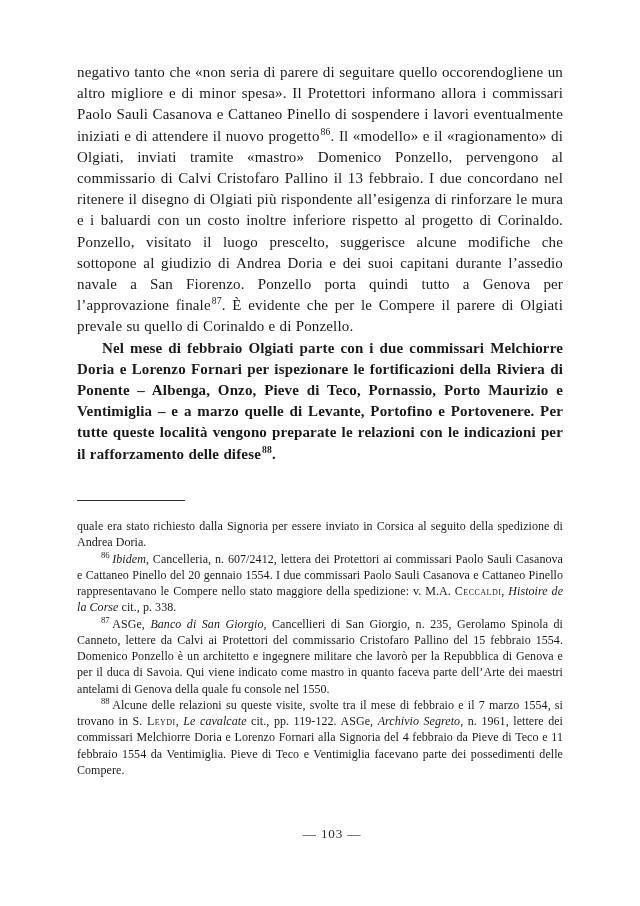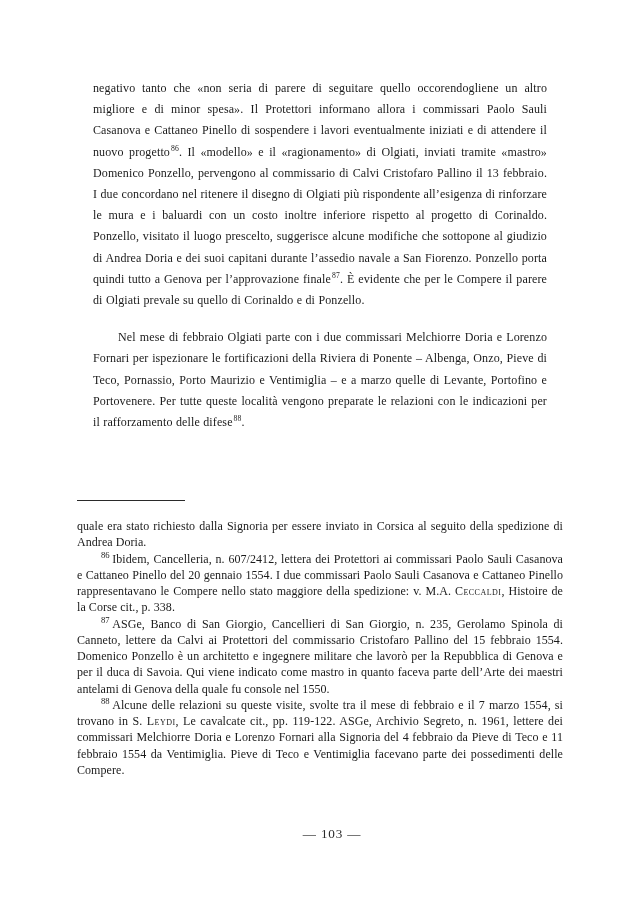--- a/index.html
+++ b/index.html
@@ -24,31 +24,32 @@
 
   .text-column {
     position: absolute;
     left: 77px;
     top: 62px;
     width: 486px;
   }
 
   
   .body-text p {
-    margin: 16px;
-    font-size: 12px;
+    margin: 0;
+    font-size: 15px;
     line-height: 21.2px;
     text-align: justify;
     text-justify: inter-word;
     letter-spacing: 0.01em;
     word-spacing: 0.02em;
     hyphens: manual;
   }
   .body-text p.indent {
     text-indent: 25px;
+    font-weight: bold;
   }
 
   
   .footnotes {
     position: absolute;
     left: 77px;
     top: 500px;
     width: 486px;
   }
   .fn-rule {
@@ -68,20 +69,21 @@
   }
   .footnotes p.fn-entry {
     text-indent: 24px;
   }
   .footnotes p.fn-cont {
     text-indent: 0;
   }
 
   
   .it {
+    font-style: italic;
   }
   .sc {
     font-variant: small-caps;
     letter-spacing: 0.04em;
   }
   sup.fn-ref {
     font-size: 0.64em;
     vertical-align: super;
     line-height: 0;
     letter-spacing: 0.02em;

